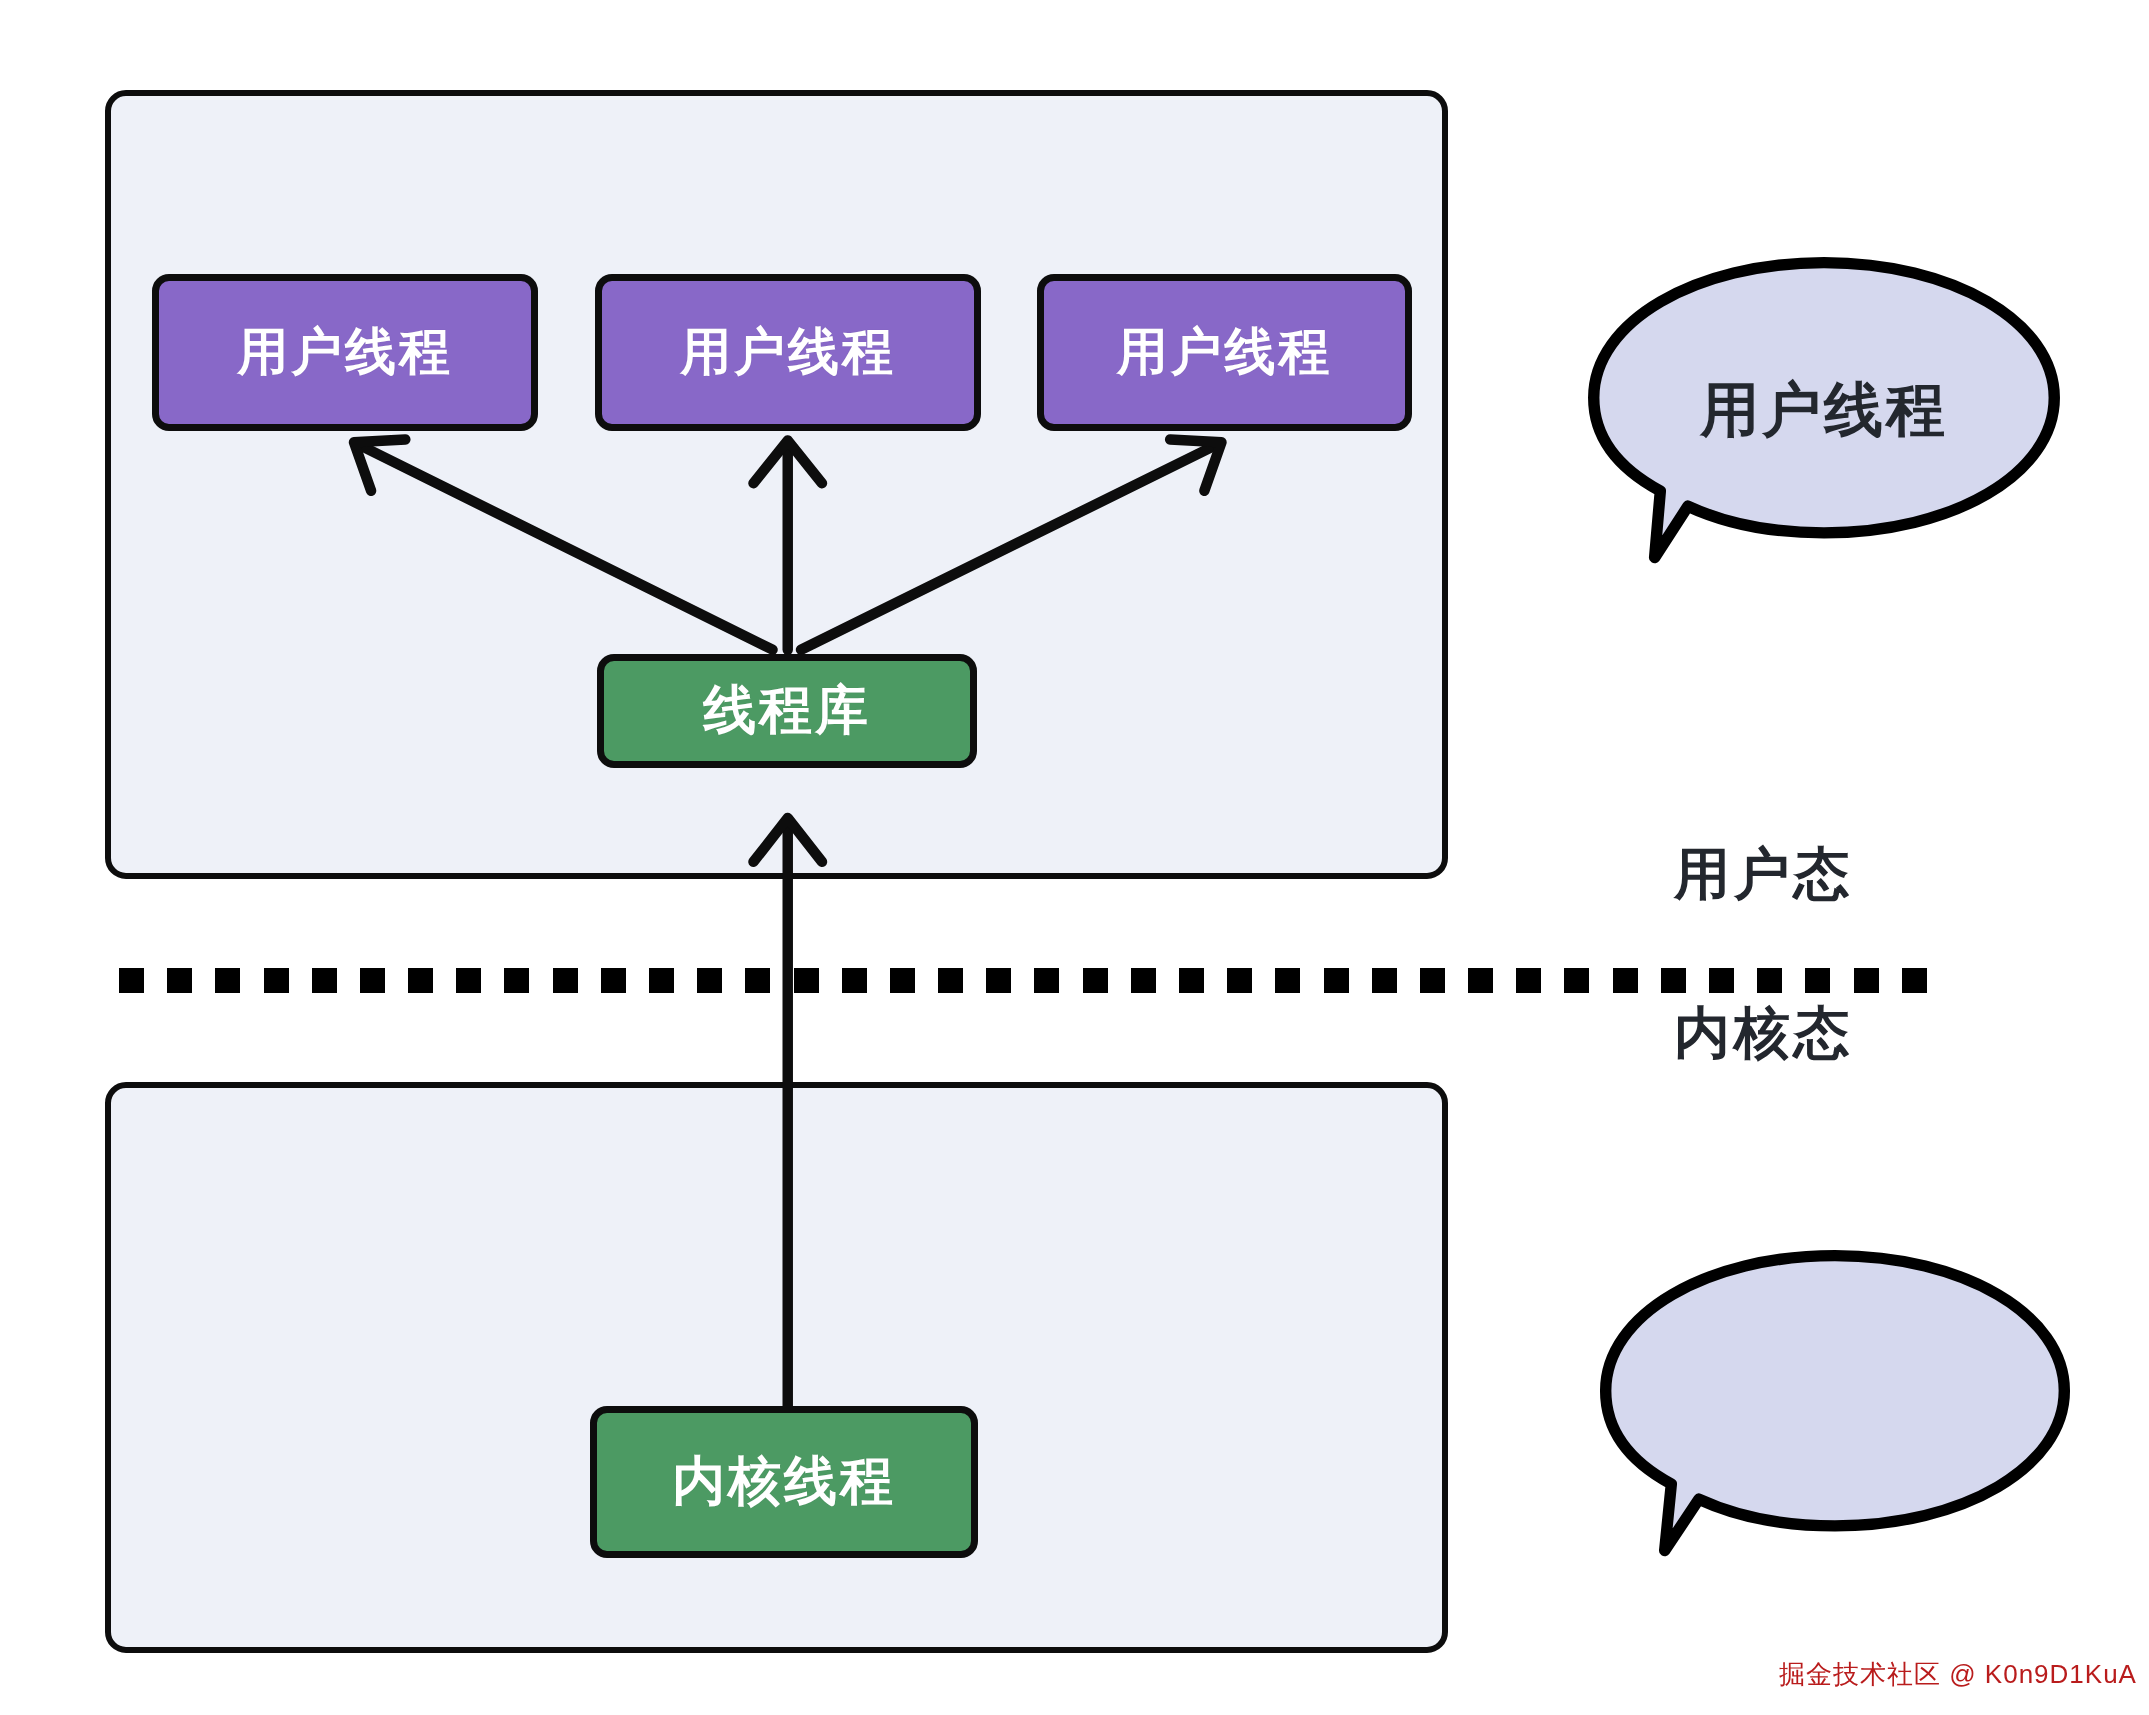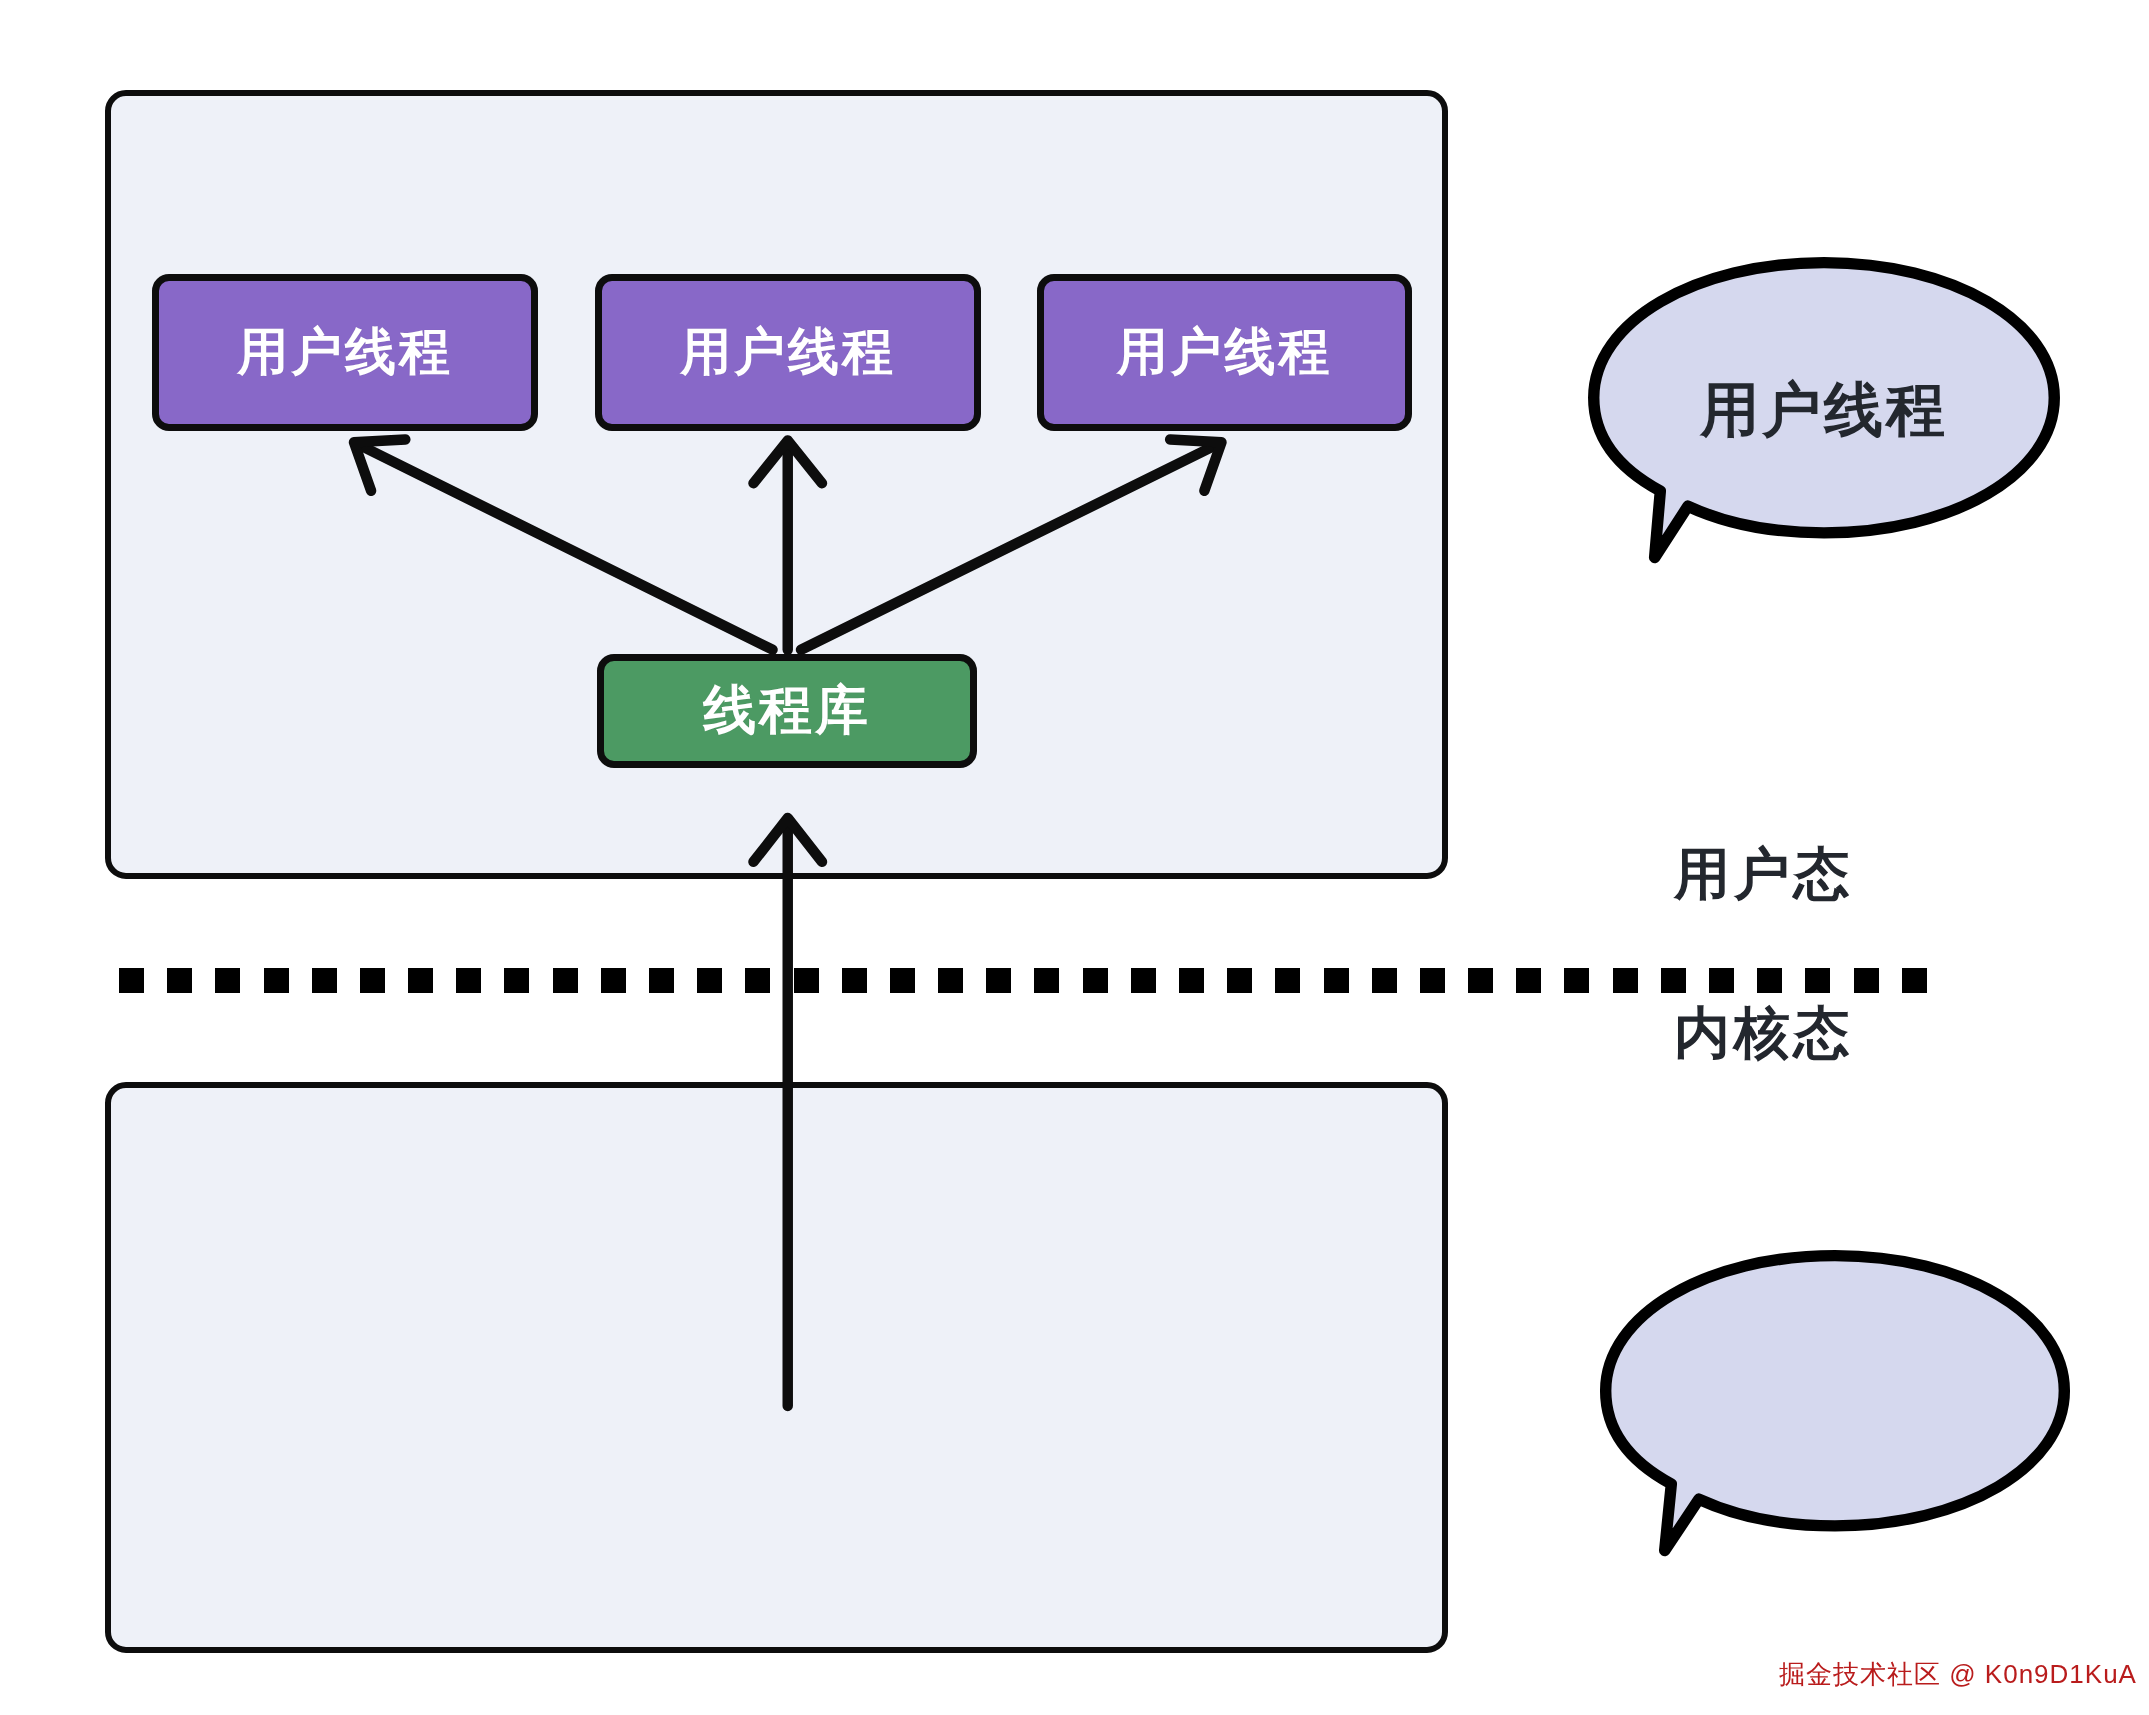--- a/index.html
+++ b/index.html
@@ -158,20 +158,23 @@
     <span>用户线程</span>
   </div>
   <div class="node purple" id="ut3">
     <span>用户线程</span>
   </div>
 
   <div class="node green" id="threadlib">
     <span>线程库</span>
   </div>
 
+  <div class="node green" id="kernelthr">
+    <span>内核线程</span>
+  </div>
 
   <div id="divider">
       <div class="dash" style="left: 0px;"></div>
       <div class="dash" style="left: 48px;"></div>
       <div class="dash" style="left: 96px;"></div>
       <div class="dash" style="left: 145px;"></div>
       <div class="dash" style="left: 193px;"></div>
       <div class="dash" style="left: 241px;"></div>
       <div class="dash" style="left: 289px;"></div>
       <div class="dash" style="left: 337px;"></div>

